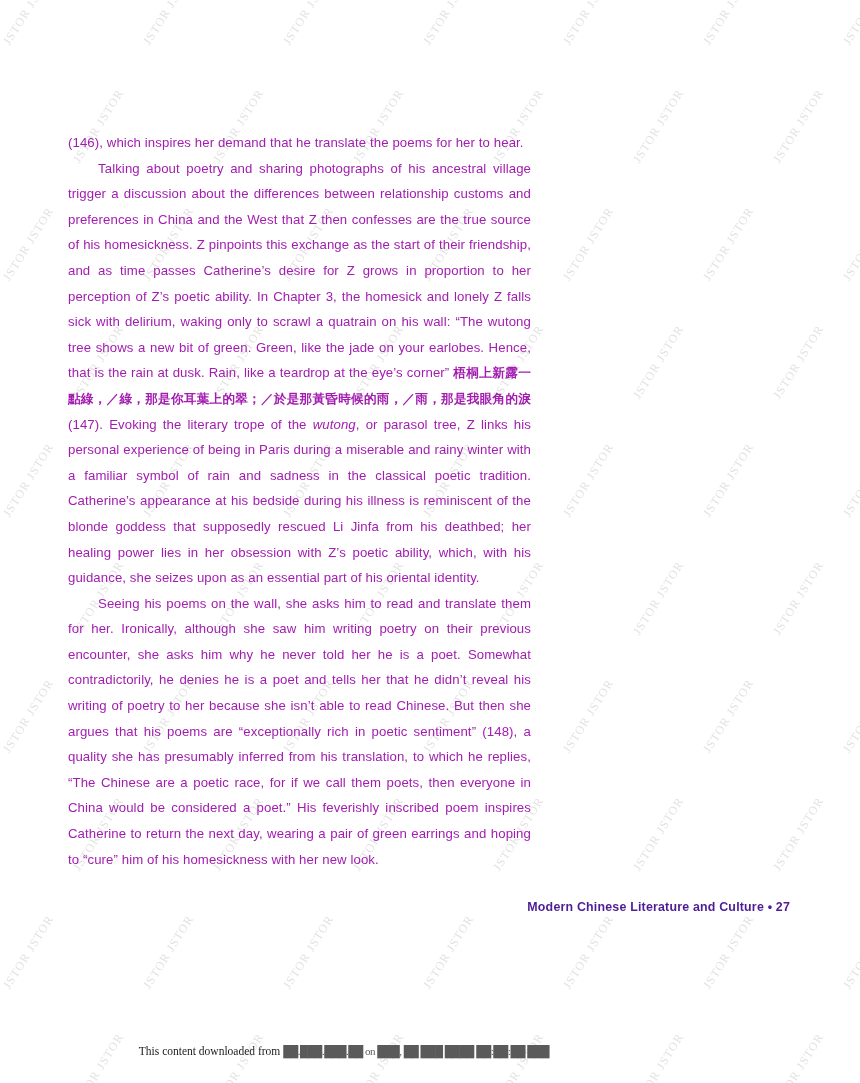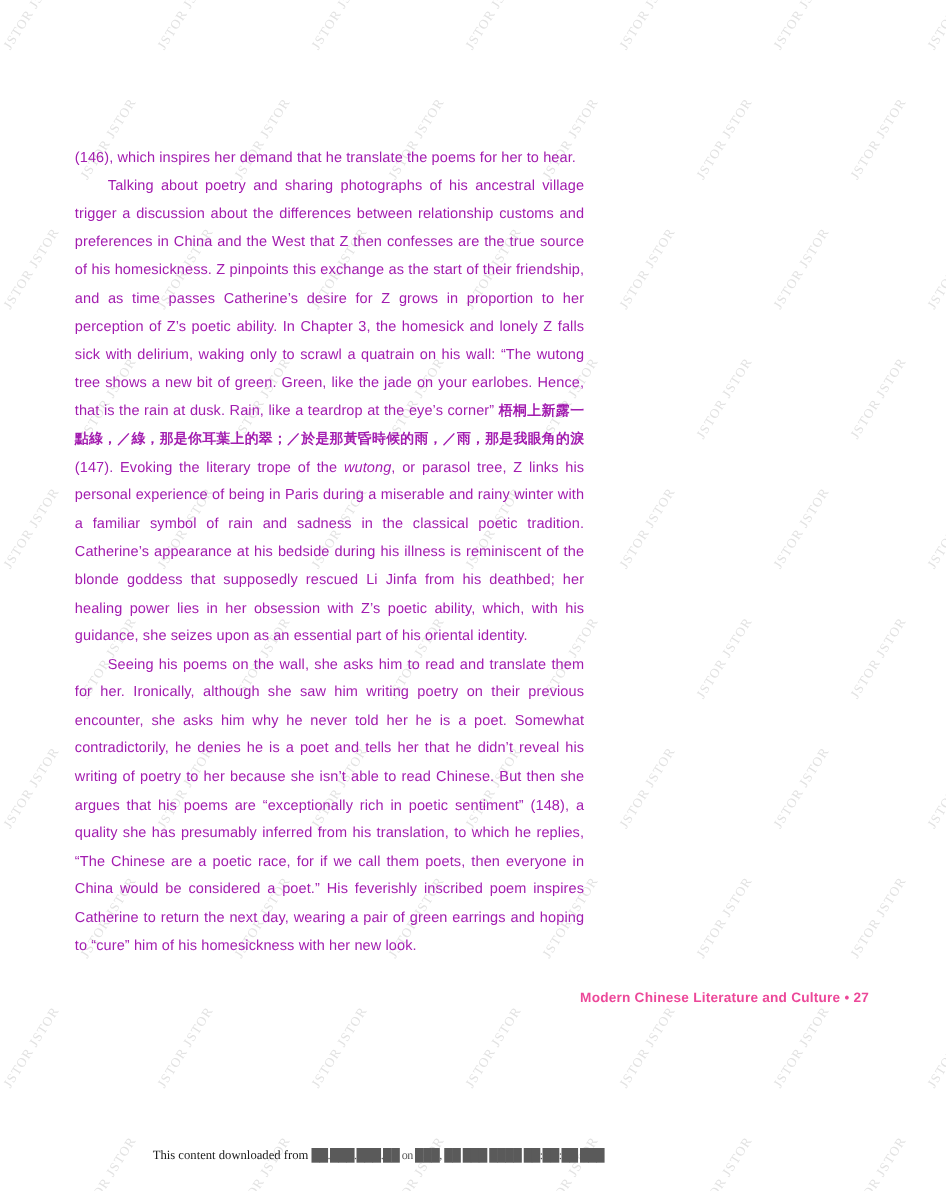--- a/index.html
+++ b/index.html
@@ -76,21 +76,21 @@
   }
 
   .footer-running {
     position: absolute;
     z-index: 2;
     right: 70px;
     top: 900px;
     font-size: 12.4px;
     font-weight: 700;
     letter-spacing: 0.2px;
-    color: #ec4899;
+    color: #4c1d95;
   }
 
   .jstor-footer {
     position: absolute;
     z-index: 3;
     left: 0;
     top: 1044px;
     width: 688px;
     text-align: center;
     font-family: "Liberation Serif", serif;

